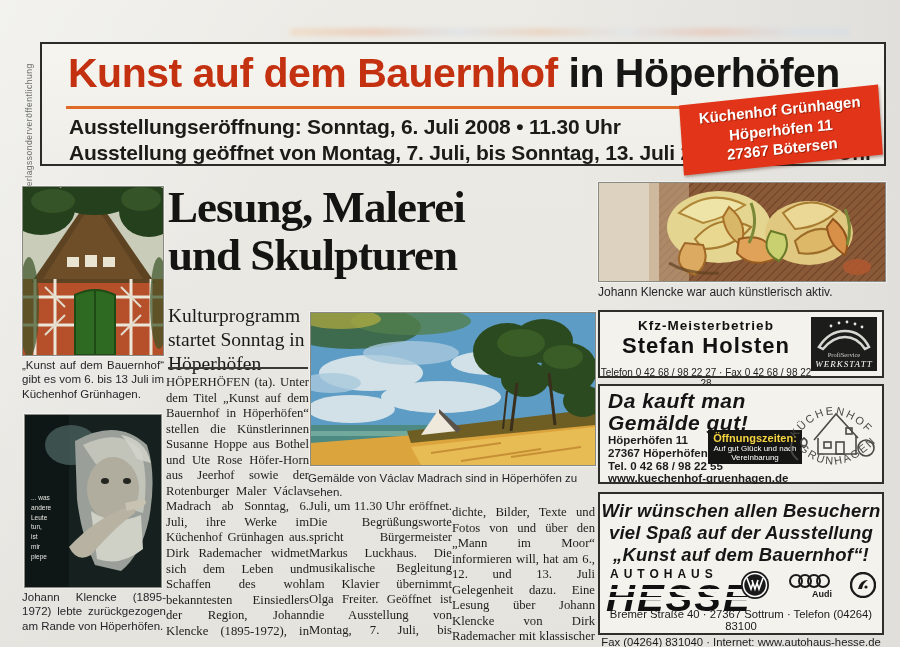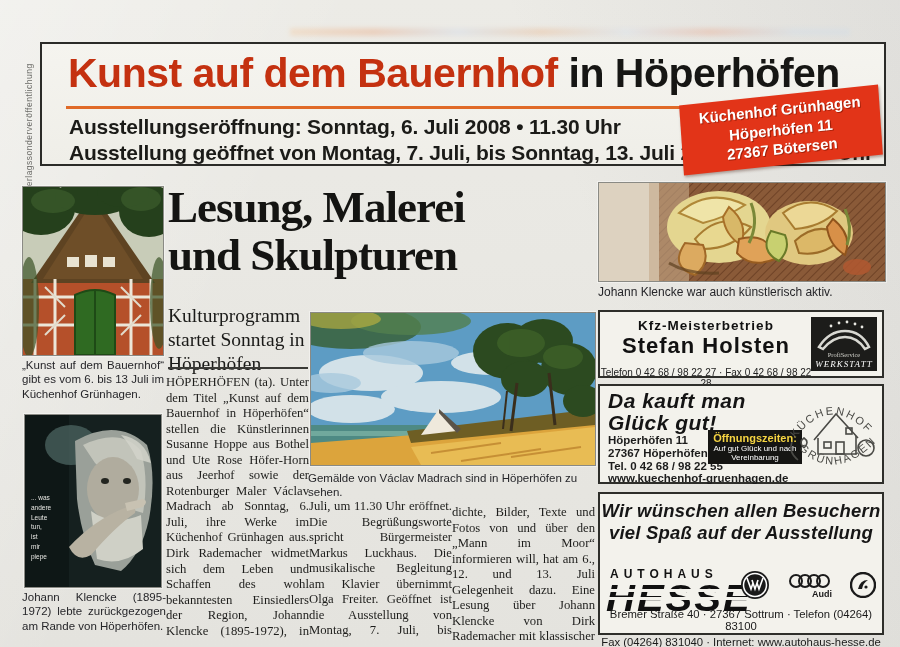--- a/index.html
+++ b/index.html
@@ -271,21 +271,21 @@
         </g>
         <path d="M8 30 Q18 14 34 14 Q50 14 58 30 L54 32 Q46 20 34 20 Q22 20 12 32 Z" fill="none" stroke="#d8d8d2" stroke-width="2.5"></path>
         <text x="33" y="40" text-anchor="middle" font-family="Liberation Serif, serif" font-size="6.5" fill="#cfcfc8">ProfiService</text>
         <text x="33" y="50" text-anchor="middle" font-family="Liberation Serif, serif" font-style="italic" font-size="9" fill="#fff" letter-spacing="1">WERKSTATT</text>
       </svg>
     </div>
   </div>
 
   <div class="adbox kuechenhof">
     <div class="k-slogan">Da kauft man
-Glück gut!</div>
+Gemälde gut!</div>
     <div class="k-addr" style="top:48px;">Höperhöfen 11</div>
     <div class="k-addr" style="top:61px;">27367 Höperhöfen</div>
     <div class="k-addr" style="top:74px;">Tel. 0 42 68 / 98 22 55</div>
     <div class="k-addr" style="top:86px;font-weight:bold;">www.kuechenhof-gruenhagen.de</div>
     <div class="k-badge">
       <div class="b1">Öffnungszeiten:</div>
       <div class="b2">Auf gut Glück und nach Vereinbarung</div>
     </div>
     <div class="klogo">
       <svg width="96" height="94" viewBox="0 0 96 94">
@@ -309,20 +309,21 @@
           <circle cx="82" cy="60" r="8"></circle>
           <path d="M8 54 Q4 64 14 72"></path>
         </g>
       </svg>
     </div>
   </div>
 
   <div class="adbox hesse">
     <div class="h-slogan" style="top:6px;">Wir wünschen allen Besuchern</div>
     <div class="h-slogan" style="top:28px;">viel Spaß auf der Ausstellung</div>
+    <div class="h-slogan" style="top:50px;">„Kunst auf dem Bauernhof“!</div>
     <div class="autohaus">AUTOHAUS</div>
     <div class="hesse-word">HESSE</div>
     <div class="hesse-stripe" style="left:6px;top:95px;width:160px;"></div>
     <div class="hesse-stripe" style="left:6px;top:103px;width:160px;"></div>
     <div class="brands">
       <svg width="30" height="30" viewBox="0 0 30 30">
         <circle cx="15" cy="15" r="14" fill="#1a1a1a"></circle>
         <circle cx="15" cy="15" r="11.5" fill="none" stroke="#fff" stroke-width="1.5"></circle>
         <path d="M7 8 L11 19 L13 13 M12 10 L15 19 L18 10 M17 13 L19 19 L23 8" fill="none" stroke="#fff" stroke-width="1.6"></path>
       </svg>

